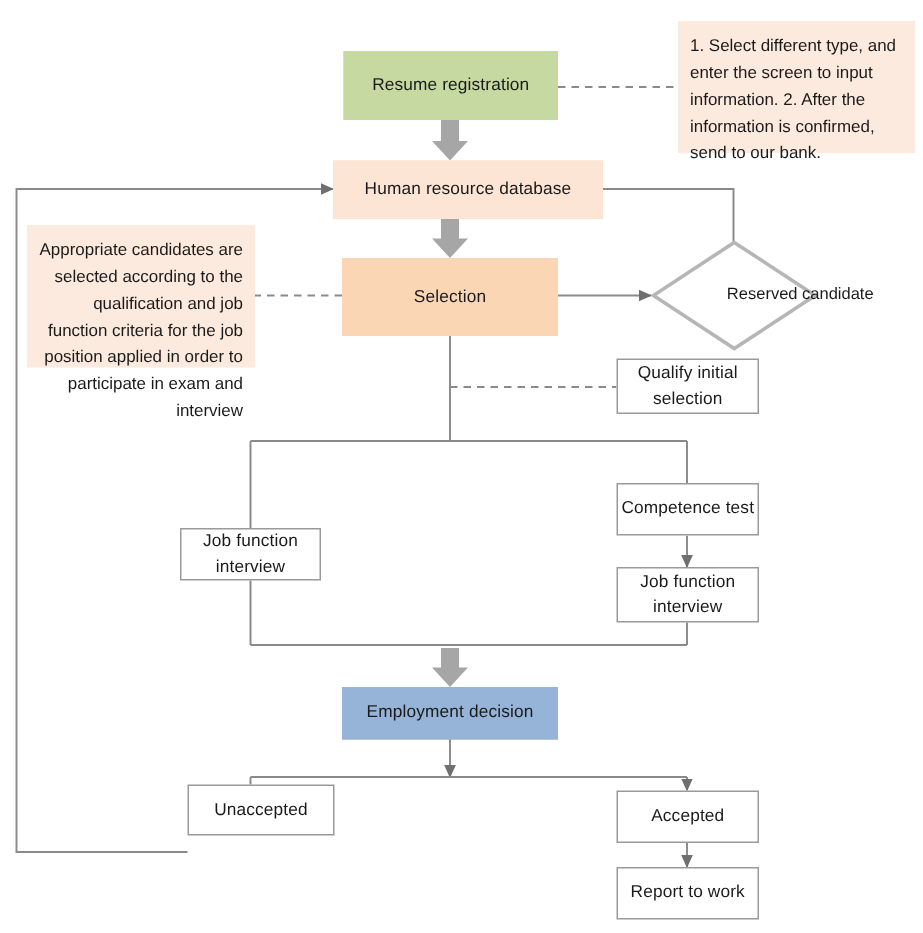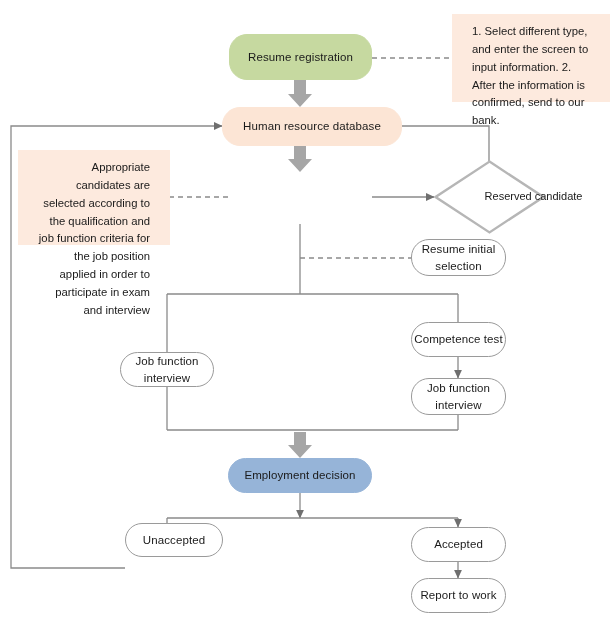--- a/index.html
+++ b/index.html
@@ -22,21 +22,20 @@
     box-sizing: border-box;
     display: flex;
     align-items: center;
     justify-content: center;
     text-align: center;
     font-size: 11.5px;
     color: #1a1a1a;
     line-height: 1.45;
     letter-spacing: 0.1px;
     z-index: 3;
-    border-radius: 18px;
   }
   .box-plain {
     background: #ffffff;
     border: 1px solid #9a9a9a;
   }
   .box-green {
     background: #c6d9a0;
     border: 1px solid #c6d9a0;
   }
   .box-peach-light {
@@ -52,21 +51,21 @@
     border: 1px solid #96b4d8;
   }
   .note {
     position: absolute;
     box-sizing: border-box;
     background: #fdeade;
     border: none;
     font-size: 11.3px;
     color: #1a1a1a;
     line-height: 1.58;
-    padding: 9px 20px;
+    padding: 9px 8px;
     z-index: 3;
   }
   .note-left {
     text-align: right;
   }
   .note-right {
     text-align: left;
   }
   .diamond {
     position: absolute;
@@ -168,30 +167,33 @@
   </svg>
 
   <div class="node box-green" style="left:229px; top:34px; width:143px; height:46px;">
     <span>Resume registration</span>
   </div>
 
   <div class="node box-peach-light" style="left:222px; top:107px; width:180px; height:39px;">
     <span>Human resource database</span>
   </div>
 
+  <div class="node box-peach-mid" style="left:228px; top:172px; width:144px; height:52px;">
+    <span>Selection</span>
+  </div>
 
   <div class="diamond" style="left:434px; top:160px; width:111px; height:74px;">
     <svg viewBox="0 0 111 74" style="width:111px;height:74px;display:block;">
       <polygon points="55.5,1.6 109.4,37 55.5,72.4 1.6,37" fill="#ffffff" stroke="#b6b6b6" stroke-width="2.4"></polygon>
     </svg>
     <div class="dtext">Reserved candidate</div>
   </div>
 
   <div class="node box-plain" style="left:411px; top:239px; width:95px; height:37px;">
-    <span>Resume initial selection</span>
+    <span>Qualify initial selection</span>
   </div>
 
   <div class="node box-plain" style="left:411px; top:322px; width:95px; height:35px;">
     <span>Competence test</span>
   </div>
 
   <div class="node box-plain" style="left:411px; top:378px; width:95px; height:37px;">
     <span>Job function interview</span>
   </div>
 

